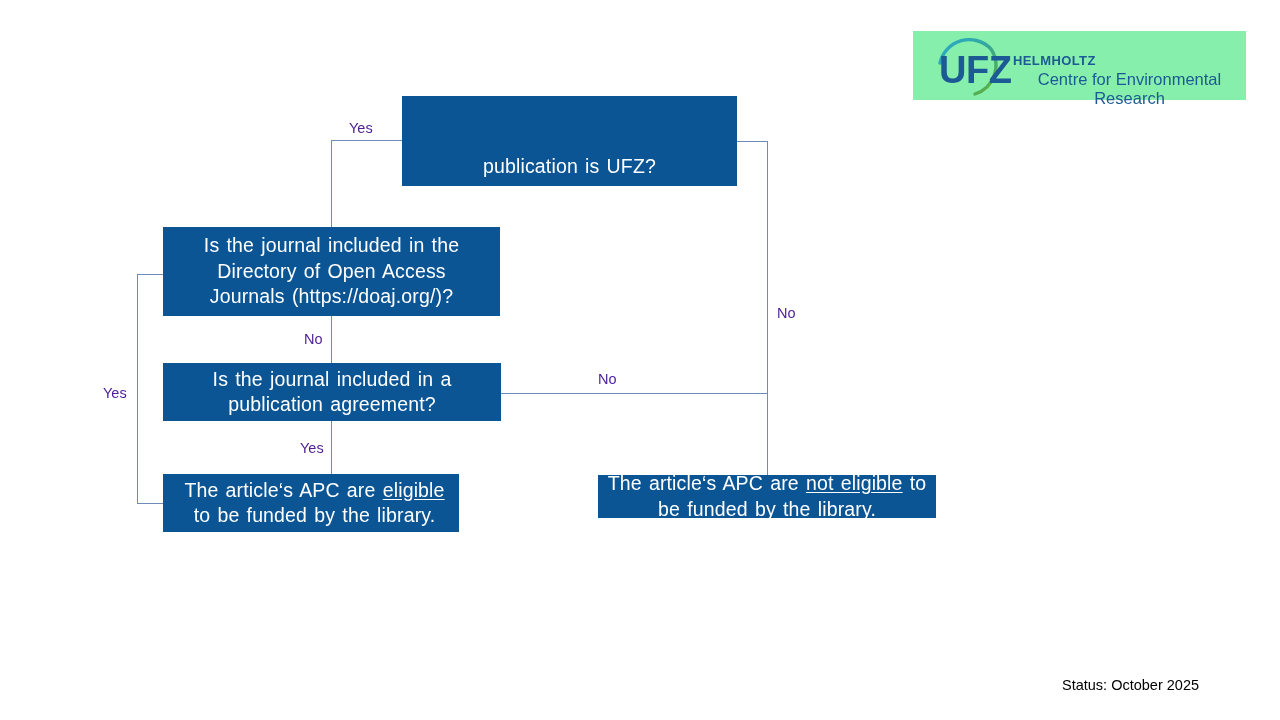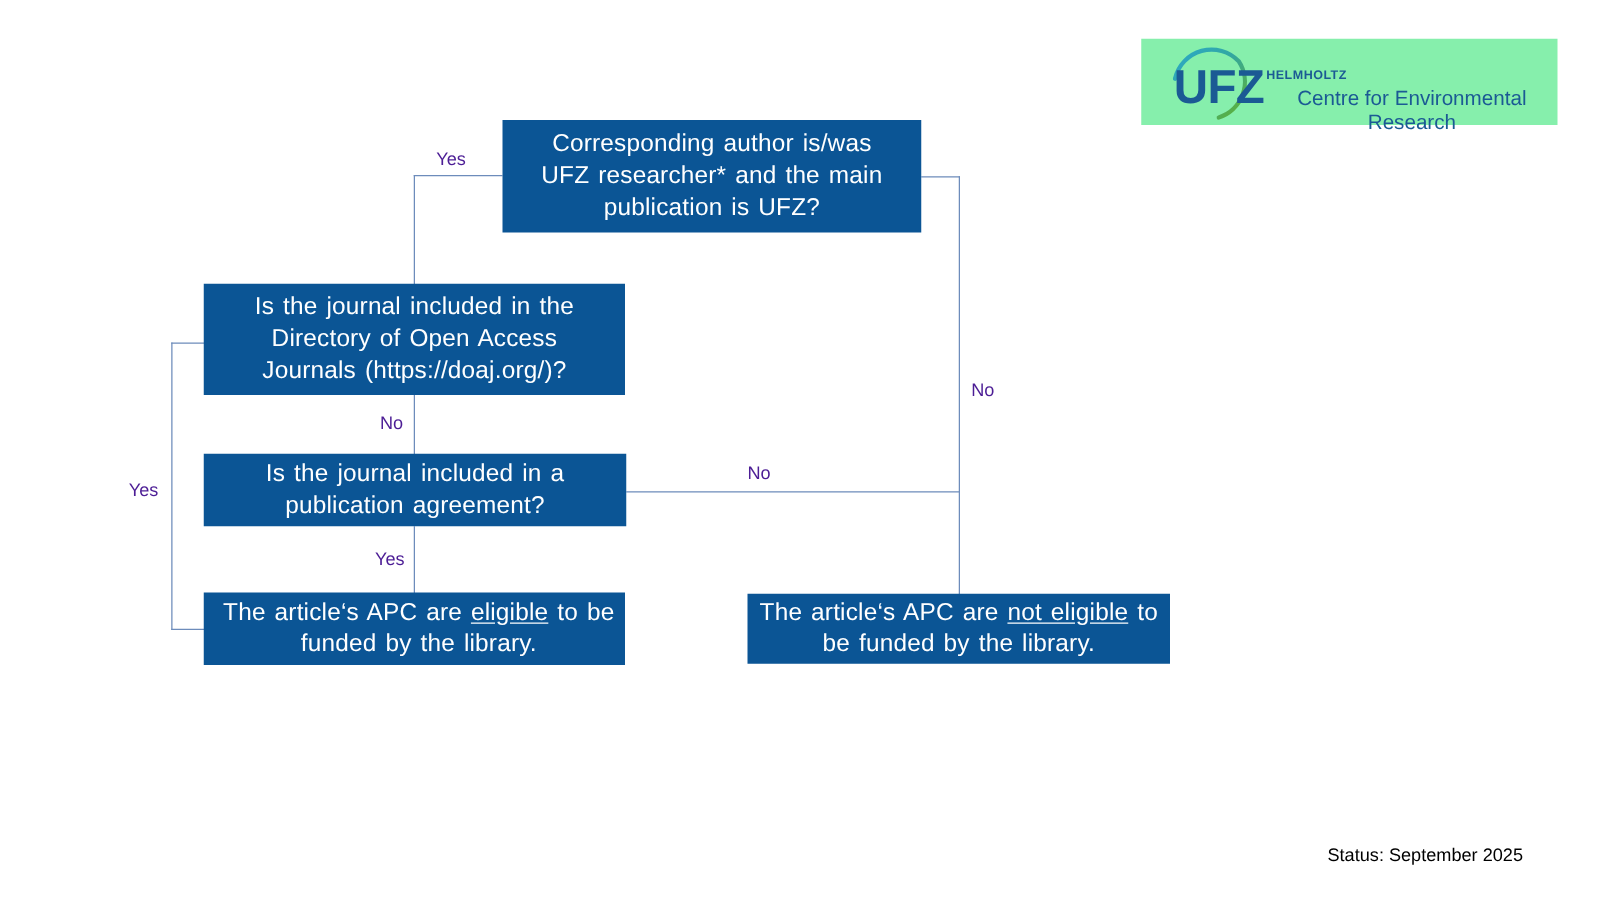--- a/index.html
+++ b/index.html
@@ -98,21 +98,21 @@
     font-weight: bold;
     letter-spacing: -0.5px;
     color: #1b5a94;
     font-family: "Liberation Sans", sans-serif;
     line-height: 40px;
   }
   #logo .logo-helm {
     position: absolute;
     left: 100px;
     top: 21px;
-    font-size: 10px;
+    font-size: 13px;
     font-weight: bold;
     letter-spacing: 0.4px;
     color: #1b5a94;
     line-height: 18px;
   }
   #logo .logo-sub {
     position: absolute;
     left: 100px;
     top: 39px;
     font-size: 16.5px;
@@ -137,63 +137,63 @@
   <div class="line v" style="left:331px; top:421px; height:54px;"></div>
 
   <div class="line h" style="left:137px; top:274px; width:27px;"></div>
   <div class="line v" style="left:137px; top:274px; height:230px;"></div>
   <div class="line h" style="left:137px; top:503px; width:27px;"></div>
 
   <div class="line h" style="left:501px; top:393px; width:267px;"></div>
 
   <div class="node" style="left:402px; top:96px; width:335px; height:90px;">
     <span>
-      <span>Corresponding author is/was</span><br>
-      <span>UFZ researcher* and the main</span><br>
+      <br>
+      <br>
       <span>publication is UFZ?</span>
     </span>
   </div>
 
   <div class="node" style="left:163px; top:227px; width:337px; height:89px;">
     <span>
       <span>Is the journal included in the</span><br>
       <span>Directory of Open Access</span><br>
       <span>Journals (https://doaj.org/)?</span>
     </span>
   </div>
 
   <div class="node" style="left:163px; top:363px; width:338px; height:58px;">
     <span>
       <span>Is the journal included in a</span><br>
       <span>publication agreement?</span>
     </span>
   </div>
 
-  <div class="node" style="left:163px; top:474px; width:337px; height:58px;padding-left:15px;">
+  <div class="node" style="left:163px; top:474px; width:296px; height:58px;padding-left:15px;">
     <span><span>The article‘s APC are </span><u>eligible</u><span> to be funded by the library.</span></span>
   </div>
 
-  <div class="node" style="left:598px; top:475px; width:338px; height:56px;">
+  <div class="node" style="left:598px; top:475px; width:338px; height:43px;">
     <span><span>The article‘s APC are </span><u>not eligible</u><span> to be funded by the library.</span></span>
   </div>
 
   <div class="edge-label" style="left:349px; top:120px;">Yes</div>
 
   <div class="edge-label" style="left:777px; top:305px;">No</div>
 
   <div class="edge-label" style="left:103px; top:385px;">Yes</div>
 
   <div class="edge-label" style="left:304px; top:331px;">No</div>
 
   <div class="edge-label" style="left:300px; top:440px;">Yes</div>
 
   <div class="edge-label" style="left:598px; top:371px;">No</div>
 
 
-  <div class="status" style="left:1062px; top:676px;">Status: September 2025</div>
+  <div class="status" style="left:1062px; top:676px;">Status: October 2025</div>
 
   <div id="logo">
     <svg class="logo-arc" viewBox="0 0 66 64">
       <defs>
         <linearGradient id="ufzgrad" x1="0" y1="0" x2="1" y2="1">
           <stop offset="0%" stop-color="#2ba9c9"></stop>
           <stop offset="45%" stop-color="#33a7a0"></stop>
           <stop offset="100%" stop-color="#62b22c"></stop>
         </linearGradient>
       </defs>

